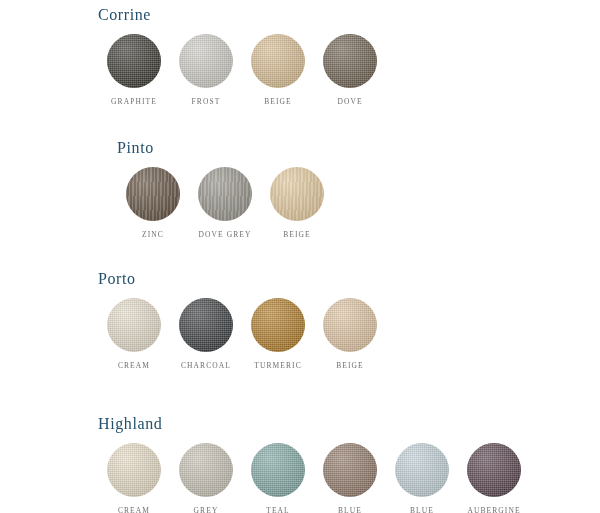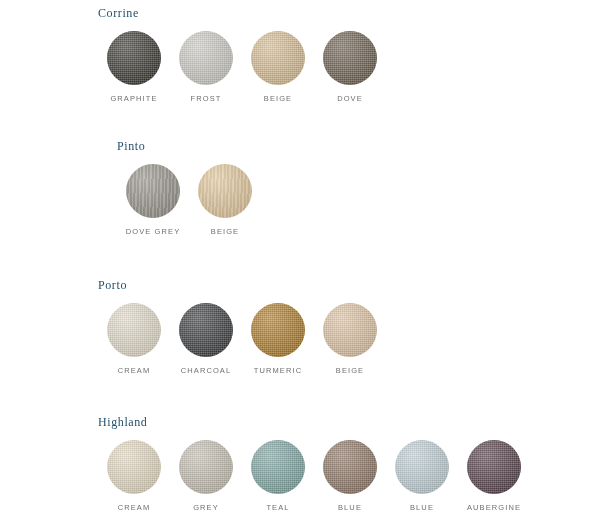--- a/index.html
+++ b/index.html
@@ -18,21 +18,21 @@
     width: 600px;
     height: 513px;
   }
   .group {
     position: absolute;
     left: 0;
     width: 600px;
   }
   .group-title {
     font-family: "Liberation Serif", serif;
-    font-size: 12px;
+    font-size: 16px;
     color: #24506b;
     letter-spacing: 0.6px;
     margin-left: 98px;
     font-weight: normal;
   }
   .swatch-row {
     display: flex;
     margin-left: 98px;
     margin-top: 10px;
   }
@@ -71,21 +71,21 @@
     inset: 0;
     border-radius: 50%;
     background: radial-gradient(circle at 34% 28%, rgba(255,255,255,0.22), rgba(0,0,0,0.10) 78%);
   }
   .swatch-label {
     margin-top: 9px;
     font-size: 7.5px;
     letter-spacing: 1.1px;
     color: #6f6f6f;
     text-align: center;
-    font-family: Liberation Sans, sans-serif;
+    font-family: Liberation Serif, serif;
     white-space: nowrap;
   }
 </style>
 </head>
 <body>
 
 <div class="page">
   <div id="groups-root">
       <div class="group" style="top: 6px;">
         <div class="group-title">Corrine</div>
@@ -117,36 +117,43 @@
               <div class="shade"></div>
             </div>
             <div class="swatch-label">DOVE</div>
           </div>
         </div>
       </div>
       <div class="group" style="top: 139px; padding-left: 19px;">
         <div class="group-title">Pinto</div>
         <div class="swatch-row">
           <div class="swatch-cell">
+            <div class="swatch" style="background: rgb(107, 91, 76);">
+              <div class="tex-soft"></div>
+              <div class="shade"></div>
+            </div>
+            <div class="swatch-label">ZINC</div>
+          </div>
+          <div class="swatch-cell">
             <div class="swatch" style="background: rgb(154, 151, 143);">
               <div class="tex-soft"></div>
               <div class="shade"></div>
             </div>
             <div class="swatch-label">DOVE GREY</div>
           </div>
           <div class="swatch-cell">
             <div class="swatch" style="background: rgb(223, 199, 159);">
               <div class="tex-soft"></div>
               <div class="shade"></div>
             </div>
             <div class="swatch-label">BEIGE</div>
           </div>
         </div>
       </div>
-      <div class="group" style="top: 278px;">
+      <div class="group" style="top: 270px;">
         <div class="group-title">Porto</div>
         <div class="swatch-row">
           <div class="swatch-cell">
             <div class="swatch" style="background: rgb(230, 221, 203);">
               <div class="tex"></div>
               <div class="shade"></div>
             </div>
             <div class="swatch-label">CREAM</div>
           </div>
           <div class="swatch-cell">

